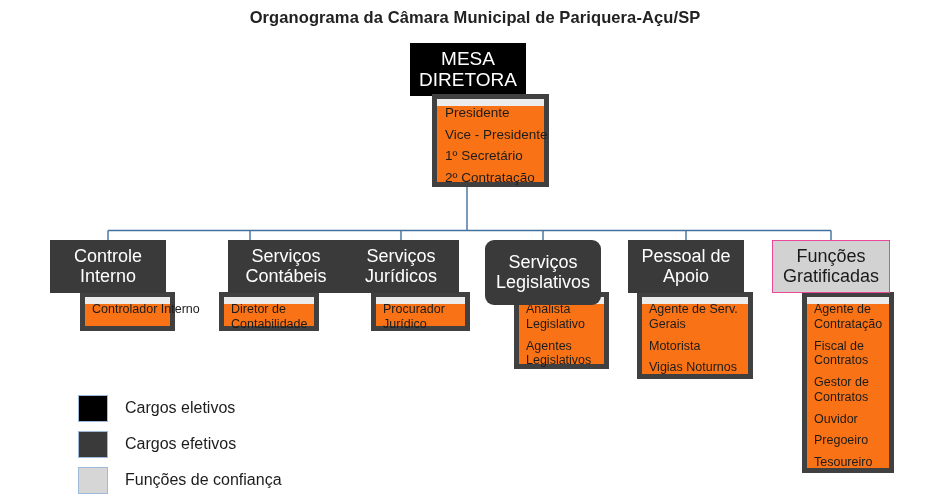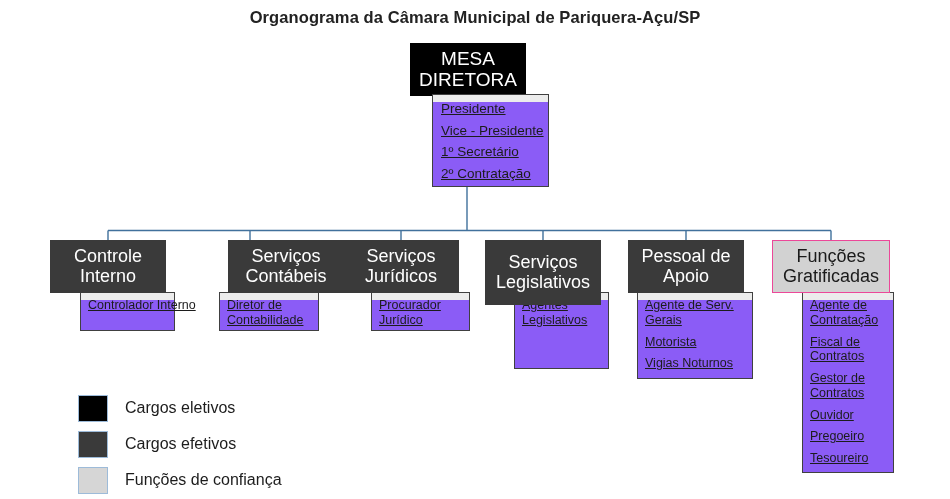--- a/index.html
+++ b/index.html
@@ -73,26 +73,25 @@
     background: #d2d2d2;
     color: #1a1a1a;
     font-size: 18px;
     border: 1px solid #ec4899;
   }
 
   
   .node-list {
     position: absolute;
     box-sizing: border-box;
-    background: #8b5cf6;
-    border: 1px solid #404040;
+    background: #f97316;
+    border: 5px solid #404040;
     z-index: 2;
     padding: 5px 6px 5px 7px;
     color: #1c1c1c;
-    text-decoration: underline;
   }
   .node-list.root-list {
     z-index: 4;
     padding: 7px 6px 5px 8px;
   }
   .node-list .li {
     font-size: 12.5px;
     line-height: 1.18;
     white-space: nowrap;
   }
@@ -183,24 +182,25 @@
       </div>
       <div class="node-list wrap-list" style="left: 219px; top: 292px; width: 100px; height: 39px;">
         <div class="li">Diretor de Contabilidade</div>
       </div>
       <div class="node-head head-dark" style="left: 343px; top: 240px; width: 116px; height: 53px;">
         <span>Serviços Jurídicos</span>
       </div>
       <div class="node-list wrap-list" style="left: 371px; top: 292px; width: 99px; height: 39px;">
         <div class="li">Procurador Jurídico</div>
       </div>
-      <div class="node-head head-dark" style="left: 485px; top: 240px; width: 116px; height: 65px;">
+      <div class="node-head head-dark" style="left: 485px; top: 240px; width: 116px; height: 65px; border-radius: 9px;">
         <span>Serviços Legislativos</span>
       </div>
       <div class="node-list wrap-list" style="left: 514px; top: 292px; width: 95px; height: 77px;">
+        <div class="li">Analista Legislativo</div>
         <div class="li">Agentes Legislativos</div>
       </div>
       <div class="node-head head-dark" style="left: 628px; top: 240px; width: 116px; height: 53px;">
         <span>Pessoal de Apoio</span>
       </div>
       <div class="node-list wrap-list" style="left: 637px; top: 292px; width: 116px; height: 87px;">
         <div class="li">Agente de Serv. Gerais</div>
         <div class="li">Motorista</div>
         <div class="li">Vigias Noturnos</div>
       </div>

